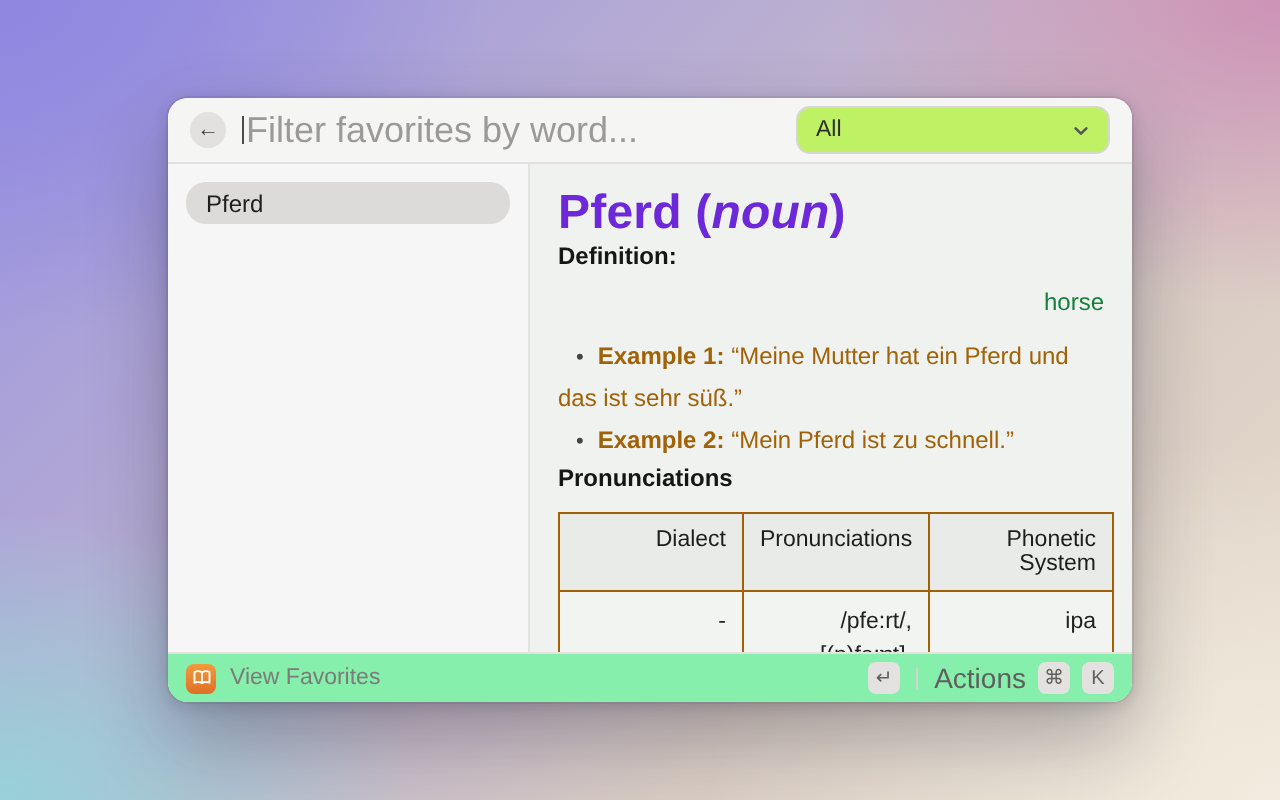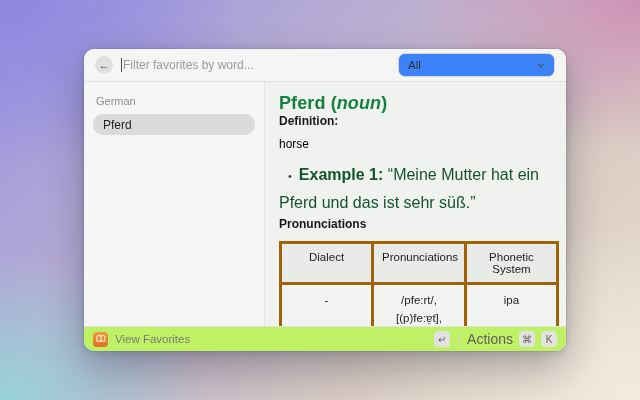--- a/index.html
+++ b/index.html
@@ -27,24 +27,24 @@
     height:33px; flex:0 0 33px; display:flex; align-items:center;
     padding:0 11px; gap:8px; border-bottom:1px solid #e3e2e0; background:#f5f5f4;
   }
   .back-btn {
     width:18px; height:18px; border-radius:50%; background:#e2e1df;
     display:flex; align-items:center; justify-content:center;
     font-size:11px; color:#3c3c3c; cursor:default; flex:0 0 auto;
   }
   .search-wrap { display:flex; align-items:center; flex:1 1 auto; min-width:0; }
   .caret { width:1px; height:14px; background:#4a4a4a; margin-right:1px; }
-  .search-placeholder { color:#9b9a98; font-size:12px; white-space:nowrap; }
+  .search-placeholder { color:#9b9a98; font-size:18px; white-space:nowrap; }
   .dropdown {
     width:157px; height:24px; flex:0 0 auto; border:1px solid #d7d6d4; border-radius:7px;
-    background:#3b82f6; display:flex; align-items:center; padding:0 9px;
+    background:#bef264; display:flex; align-items:center; padding:0 9px;
     font-size:11.5px; color:#2e2e2e;
   }
   .dropdown .dd-label { flex:1 1 auto; }
   .dd-chevron { width:9px; height:9px; color:#555; }
 
   
   .body-row { flex:1 1 auto; display:flex; min-height:0; }
   .sidebar {
     width:181px; flex:0 0 181px; background:#f5f6f5; border-right:1px solid #e4e3e1;
     padding:9px 9px 0 9px;
@@ -52,42 +52,42 @@
   .section-label { color:#8d8d8b; font-size:11px; padding:4px 3px 7px 3px; }
   .side-item {
     height:21px; border-radius:10px; background:#dcdbd9; display:flex; align-items:center;
     padding:0 10px; font-size:12px; color:#1f1f1f;
   }
 
   .detail {
     flex:1 1 auto; background:#eff2ef; padding:11px 14px 0 14px; overflow:hidden;
     color:#1d1d1d;
   }
-  .md-title { font-size:18px; font-weight:bold; color:#15803d; letter-spacing:.1px; }
+  .md-title { font-size:24px; font-weight:bold; color:#6d28d9; letter-spacing:.1px; }
   .md-title i { font-style:italic; }
   .md-label { font-size:12px; font-weight:bold; color:#161616; }
-  .md-text  { font-size:12px; margin-top:9px; color:#000000; }
+  .md-text  { font-size:12px; margin-top:9px; color:#15803d;text-align:right; }
   .md-list  { margin-top:10px; }
-  .md-li { font-size:16px; line-height:1.75; color:#14532d; }
+  .md-li { font-size:12px; line-height:1.75; color:#a16207; }
   .md-li .bullet::before { content:"•"; color:#444; margin:0 7px 0 9px; font-size:11px; }
   .md-li b { font-weight:bold; }
 
   .table-wrap { margin-top:10px; }
   table { border-collapse:collapse; width:277px; table-layout:fixed; }
   th, td {
-    border:3px solid #a16207; font-size:11.5px; text-align:center; vertical-align:top;
+    border:1px solid #a16207; font-size:11.5px; text-align:right; vertical-align:top;
     padding:7px 8px;
   }
   th { background:#e9ebe8; font-weight:normal; color:#1d1d1d; height:25px; }
   td { background:#f1f4f1; color:#222; line-height:1.55; height:68px; }
   col.c1 { width:92px; } col.c2 { width:93px; } col.c3 { width:92px; }
 
   
   .footer {
-    height:25px; flex:0 0 25px; border-top:1px solid #e3e2e0; background:#bef264;
+    height:25px; flex:0 0 25px; border-top:1px solid #e3e2e0; background:#86efac;
     display:flex; align-items:center; padding:0 9px; gap:7px;
   }
   .app-icon {
     width:15px; height:15px; border-radius:4px;
     background:linear-gradient(180deg,#f19a3e,#e06f24);
     display:flex; align-items:center; justify-content:center; flex:0 0 auto;
   }
   .footer-cmd { color:#7b7b79; font-size:11.5px; flex:1 1 auto; }
   .footer-right { display:flex; align-items:center; gap:6px; }
   .primary-action { color:#2b2b2b; font-size:11.5px; font-weight:bold; }
@@ -114,39 +114,42 @@
     <div class="dropdown">
       <span class="dd-label">All</span>
       <svg class="dd-chevron" viewBox="0 0 10 10" fill="none" stroke="currentColor" stroke-width="1.4" stroke-linecap="round" stroke-linejoin="round">
           <polyline points="2,3.5 5,6.5 8,3.5"></polyline>
         </svg>
     </div>
   </div>
 
   <div class="body-row">
     <div class="sidebar">
-      <div class="section-label">German</div>
       <div class="side-item">
         <span>Pferd</span>
       </div>
     </div>
 
     <div class="detail">
       <div class="md-title">
         <span>Pferd</span>
         <span><span>(</span><i>noun</i><span>)</span></span>
       </div>
 
       <div class="md-label">Definition:</div>
       <div class="md-text">horse</div>
 
       <div class="md-list">
         <div class="md-li">
           <span class="bullet"></span><b>Example 1:</b>
           <span>“Meine Mutter hat ein Pferd und das ist sehr süß.”</span>
+        </div>
+        <div class="md-li">
+          <span class="bullet"></span><b>Example 2:</b>
+          <span>“Mein Pferd ist zu schnell.”</span>
         </div>
       </div>
 
       <div class="md-label">Pronunciations</div>
 
       <div class="table-wrap">
         <table>
           <colgroup>
               <col class="c1">
               <col class="c2">

